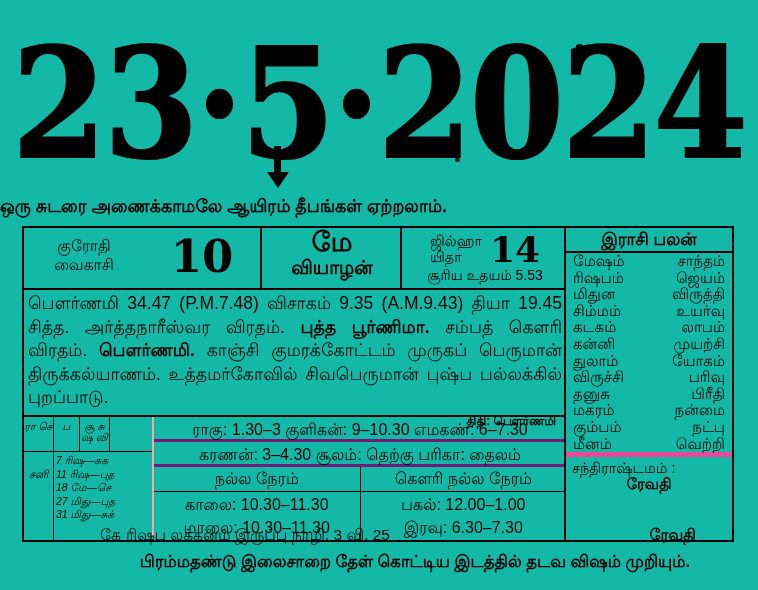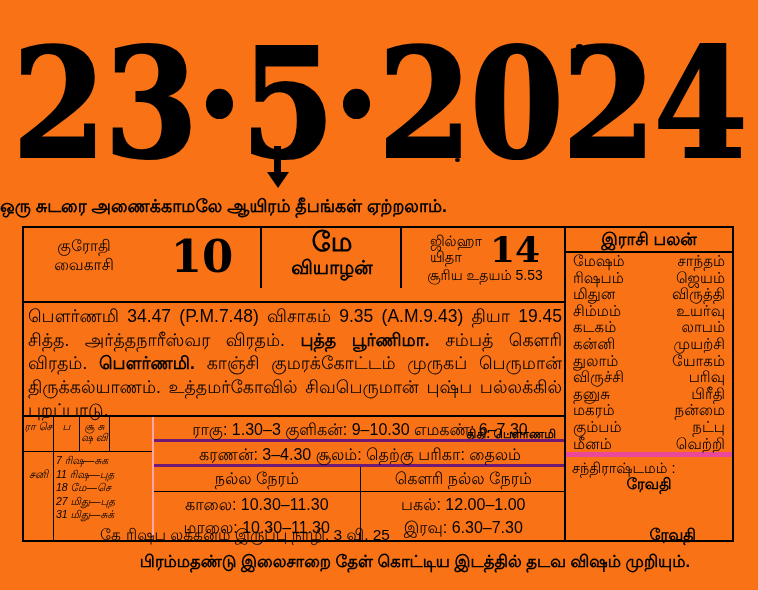--- a/index.html
+++ b/index.html
@@ -11,21 +11,21 @@
     width: 758px;
     height: 590px;
     font-family: "Liberation Sans", sans-serif;
     color: #000;
     overflow: hidden;
   }
   #page {
     position: relative;
     width: 758px;
     height: 590px;
-    background: #f97316;
+    background: #14b8a6;
   }
 
   
   .date-header {
     position: absolute;
     top: 6px;
     left: 0;
     width: 758px;
     height: 190px;
     text-align: center;
@@ -150,21 +150,21 @@
     position: absolute;
     left: 0;
     top: 0;
     width: 542px;
     height: 100%;
   }
 
   
   .topstrip {
     position: relative;
-    height: 75px;
+    height: 62px;
     border-bottom: 2px solid #000;
     box-sizing: border-box;
     padding-left: 44px;
   }
   .ts-cell { position: absolute; top: 0; box-sizing: border-box; }
   .ts-month {
     left: 0; width: 120px; height: 60px;
     text-align: center; font-size: 15.5px; line-height: 19px;
     padding-top: 8px;
   }

